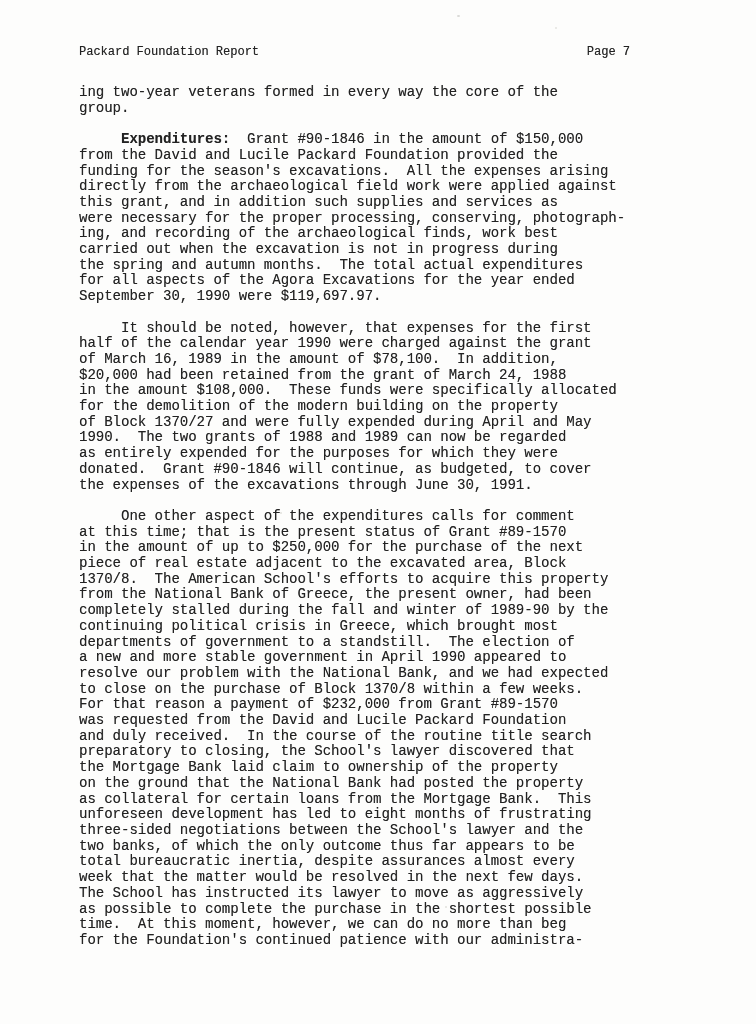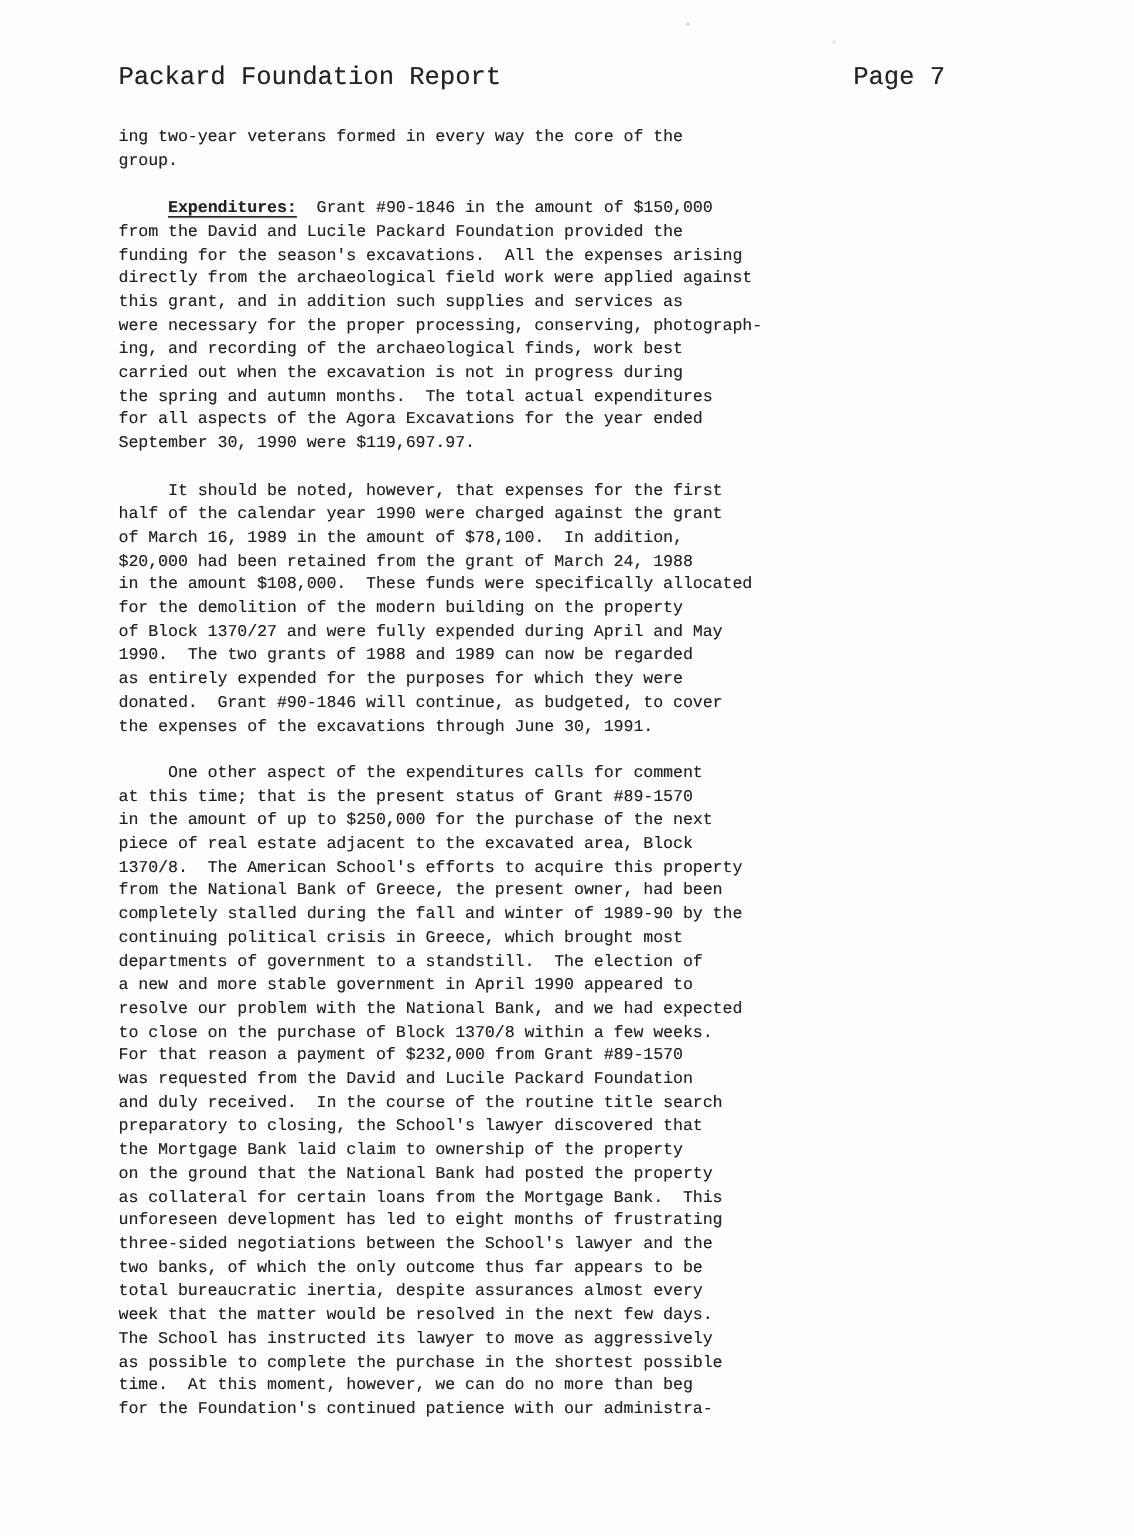--- a/index.html
+++ b/index.html
@@ -17,42 +17,41 @@
     color: #222222;
     text-shadow: 0.2px 0.2px 0.35px rgba(34,34,34,0.45);
   }
   .hdr {
     position: absolute;
     top: 45px;
     left: 79px;
     width: 551px;
     display: flex;
     justify-content: space-between;
-    font-size: 17px;
+    font-size: 12px;
     line-height: 15.7px;
     white-space: pre;
   }
   .content {
     position: absolute;
     top: 85px;
     left: 79px;
     width: 560px;
   }
   pre.para {
     margin: 0 0 15.7px 0;
     padding: 0;
     font-family: inherit;
-    font-size: 11px;
+    font-size: 14px;
     line-height: 15.7px;
     white-space: pre;
     letter-spacing: 0;
   }
   .label {
     font-weight: bold;
-    text-decoration: underline;
     text-underline-offset: 2.5px;
     text-decoration-thickness: 1.2px;
   }
   .speck {
     position: absolute;
     border-radius: 50%;
     background: #d9d9d6;
   }
   .speck.s1 { left: 457px; top: 15px;  width: 3px; height: 2px; }
   .speck.s2 { left: 555px; top: 27px;  width: 2px; height: 2px; background:#e3e3e0; }

